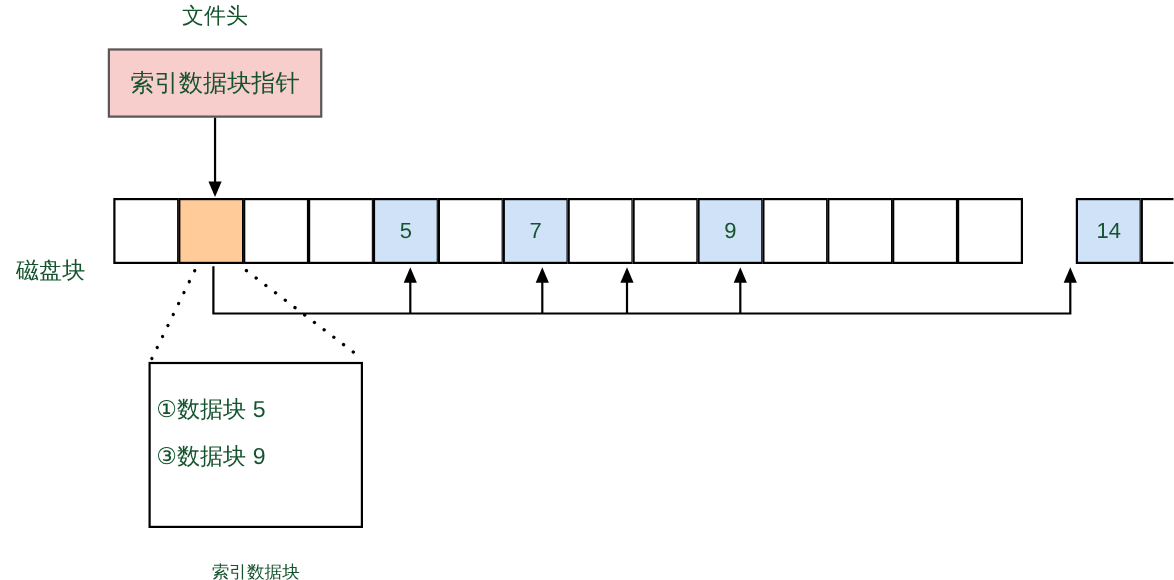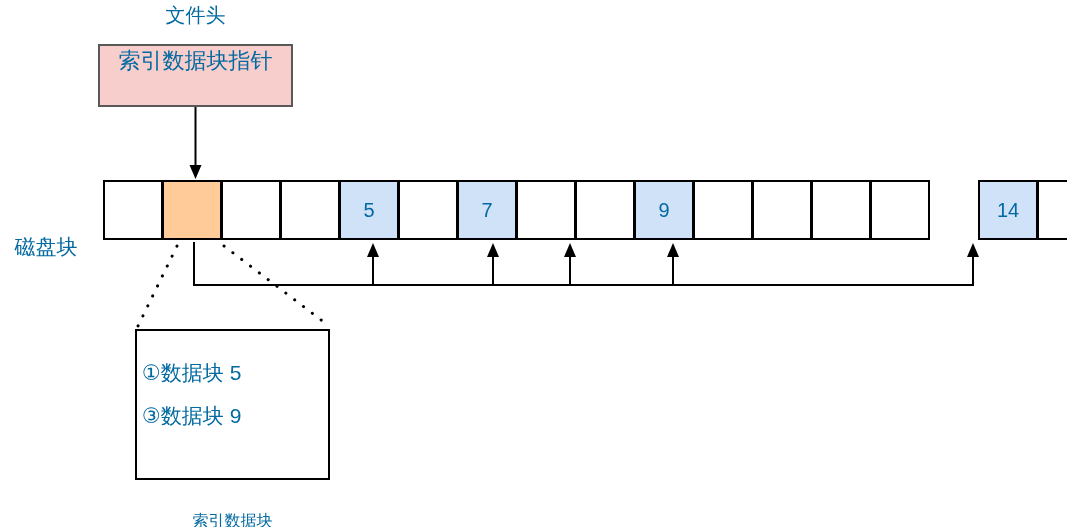--- a/index.html
+++ b/index.html
@@ -2,38 +2,39 @@
 <html><head>
 <meta charset="utf-8">
 <style>
   html, body { margin: 0; padding: 0; background: #ffffff; }
   #canvas {
     position: relative;
     width: 1067px;
     height: 527px;
     background: #ffffff;
     font-family: "Liberation Sans", "DejaVu Sans", sans-serif;
-    color: #0369a1;
+    color: #14532d;
     overflow: hidden;
   }
   .label {
     position: absolute;
     text-align: center;
     font-size: 20px;
     line-height: 24px;
     white-space: nowrap;
   }
   #file-header-label { left: 98px; top: 3px; width: 195px; }
   #index-pointer-box {
     position: absolute;
     left: 98px; top: 44px;
     width: 195px; height: 63px;
     box-sizing: border-box;
     border: 2px solid #595959;
     display: flex;
+    align-items: center;
     justify-content: center;
     font-size: 22px;
   }
   #disk-row-label { left: 4px; top: 203px; width: 84px; font-size: 21px; margin-top: 32px; }
   #disk-row {
     position: absolute;
     left: 103px; top: 180px;
     height: 60px;
     display: flex;
   }

